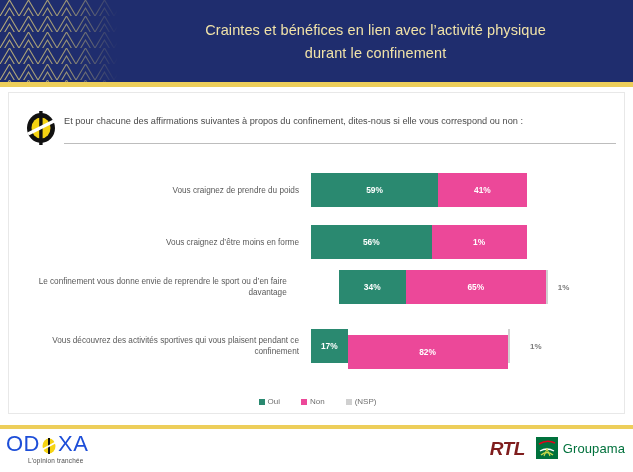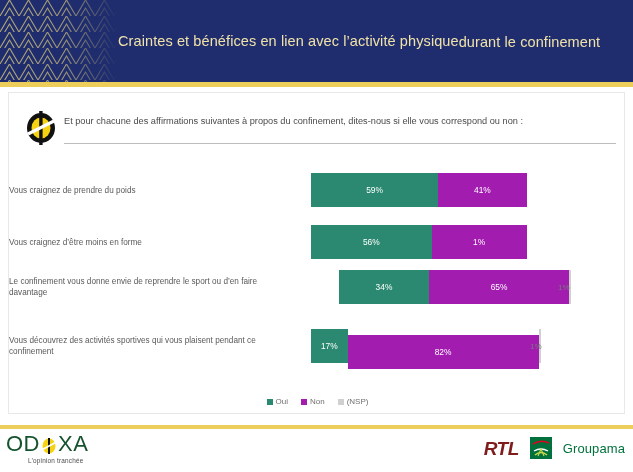--- a/index.html
+++ b/index.html
@@ -30,22 +30,23 @@
     width: 118px;
     height: 82px;
     opacity: .85;
   }
   .header-title {
     position: absolute;
     left: 118px; top: 0;
     width: 515px;
     height: 82px;
     display: flex;
-    flex-direction: row;
-    align-items: center;
+    flex-direction: column;
+    align-items: center;
+    justify-content: center;
     color: #f0e2a8;
     font-size: 14.5px;
     line-height: 22px;
     text-align: center;
     letter-spacing: .1px;
   }
   .header-title .line2 { margin-top: 1px; }
 
   .gold-bar-top {
     position: absolute;
@@ -99,44 +100,45 @@
   .row {
     position: absolute;
     left: 0;
     width: 617px;
     height: 50px;
     display: flex;
     align-items: center;
   }
   .row-label {
     width: 302px;
-    padding-right: 24px;
+    padding-right: 12px;
     box-sizing: border-box;
-    text-align: left;
+    text-align: right;
     color: #595959;
     font-size: 8.2px;
     line-height: 11px;
   }
   .bar-track {
     position: relative;
     width: 300px;
     height: 100%;
     display: flex;
     align-items: center;
+    font-weight: bold;
   }
   .bar {
     position: relative;
     height: 34px;
     display: flex;
     align-items: center;
     justify-content: center;
     box-sizing: border-box;
   }
   .seg-oui  { background: #2a8970; }
-  .seg-non  { background: #a21caf; }
+  .seg-non  { background: #ec4899; }
   .seg-nsp  { background: #d0d0d0; }
   .bar-value {
     color: #ffffff;
     font-size: 8.4px;
     white-space: nowrap;
   }
   .bar-value-outside {
     position: absolute;
     color: #7b7b7b;
     font-size: 8px;
@@ -145,21 +147,21 @@
     transform: translateY(-50%);
   }
 
   
   .legend {
     position: absolute;
     left: 0; top: 232px;
     width: 617px;
     display: flex;
     justify-content: center;
-    gap: 13px;
+    gap: 21px;
     align-items: center;
   }
   .legend-item {
     display: flex;
     align-items: center;
     gap: 3px;
   }
   .legend-swatch {
     width: 6px; height: 6px;
     display: inline-block;
@@ -188,21 +190,21 @@
     position: absolute;
     left: 6px; top: 4px;
     display: flex;
     flex-direction: column;
   }
   .odoxa-word {
     display: flex;
     align-items: center;
     font-size: 22px;
     letter-spacing: .5px;
-    color: #14532d;
+    color: #1d4ed8;
     font-family: "Liberation Sans", sans-serif;
     line-height: 22px;
   }
   .odoxa-o-logo {
     width: 16px; height: 16px;
     margin: 0 1px;
     position: relative;
     display: inline-block;
   }
   .odoxa-tagline {
@@ -224,21 +226,21 @@
     font-size: 19px;
     font-weight: bold;
     font-style: italic;
     letter-spacing: -.5px;
     font-family: "Liberation Sans", sans-serif;
     line-height: 19px;
   }
   .groupama {
     display: flex;
     align-items: center;
-    gap: 11px;
+    gap: 5px;
   }
   .groupama-mark {
     width: 22px; height: 22px;
     background: #00713c;
     position: relative;
     border-radius: 1px;
   }
   .groupama-word {
     color: #00713c;
     font-size: 13px;
@@ -307,38 +309,38 @@
         </div>
         <div class="bar seg-non" style="width:94.9px;">
           <span class="bar-value">1%</span>
         </div>
       </div>
     </div>
 
     <div class="row" style="top:97px;gap:40px;">
       <div class="row-label">Le confinement vous donne envie de reprendre le sport ou d’en faire davantage</div>
       <div class="bar-track">
-        <div class="bar seg-oui" style="width:90px;">
+        <div class="bar seg-oui" style="width:67px;">
           <span class="bar-value">34%</span>
         </div>
         <div class="bar seg-non" style="width:140.1px;">
           <span class="bar-value">65%</span>
         </div>
         <div class="bar seg-nsp" style="width:2.2px;"></div>
         <span class="bar-value-outside" style="left:219px;">1%</span>
       </div>
     </div>
 
     <div class="row" style="top:156px;">
       <div class="row-label">Vous découvrez des activités sportives qui vous plaisent pendant ce confinement</div>
       <div class="bar-track">
         <div class="bar seg-oui" style="width:36.6px;">
           <span class="bar-value">17%</span>
         </div>
-        <div class="bar seg-non" style="width:191px;margin-top:12px;">
+        <div class="bar seg-non" style="width:160px;margin-top:12px;">
           <span class="bar-value">82%</span>
         </div>
         <div class="bar seg-nsp" style="width:2.2px;"></div>
         <span class="bar-value-outside" style="left:219px;">1%</span>
       </div>
     </div>
 
     <div class="legend">
       <div class="legend-item">
         <span class="legend-swatch seg-oui"></span>

